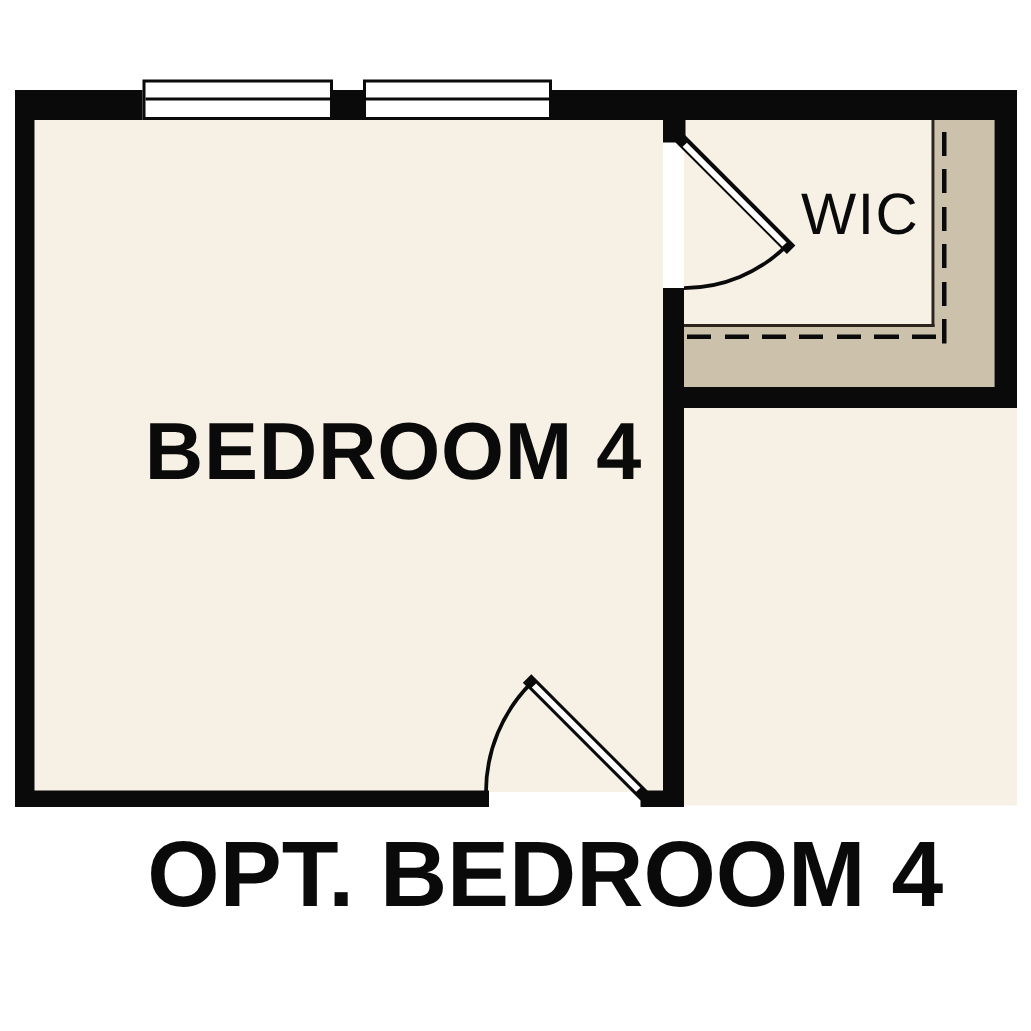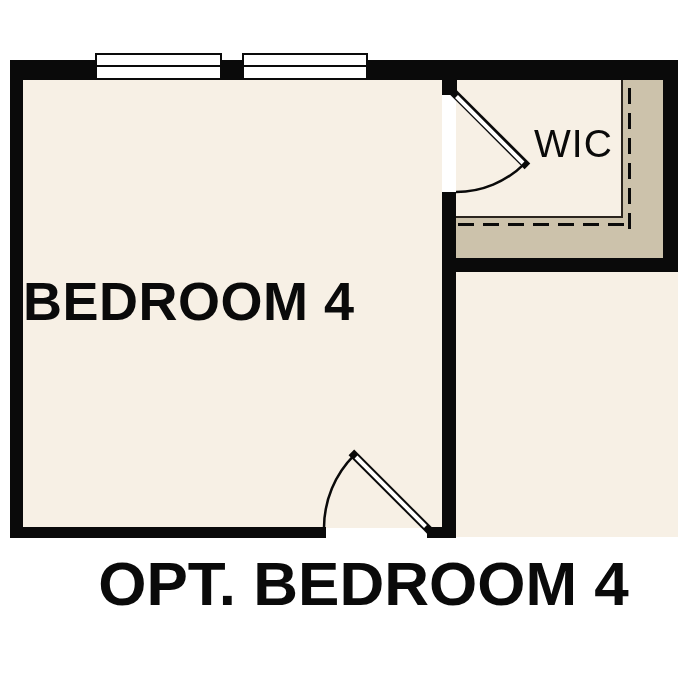--- a/index.html
+++ b/index.html
@@ -69,21 +69,21 @@
     background: var(--wall);
   }
 
   
   .door-layer { left: 0; top: 0; width: 687px; height: 687px; pointer-events: none; }
 
   
   .room-label { color: var(--text); white-space: nowrap; text-align: right; }
   .label-bedroom {
     left: 23px; top: 270px; width: 405px;
-    text-align: left;
+    text-align: right;
     font-size: 54px; font-weight: bold; letter-spacing: 0.5px;
   }
   .label-wic {
     left: 534px; top: 122px;
     font-size: 39px; font-weight: normal; letter-spacing: 1px;
   }
   .caption {
     left: 0; top: 548px; width: 687px;
     text-align: center;
     font-size: 62px; font-weight: bold;

